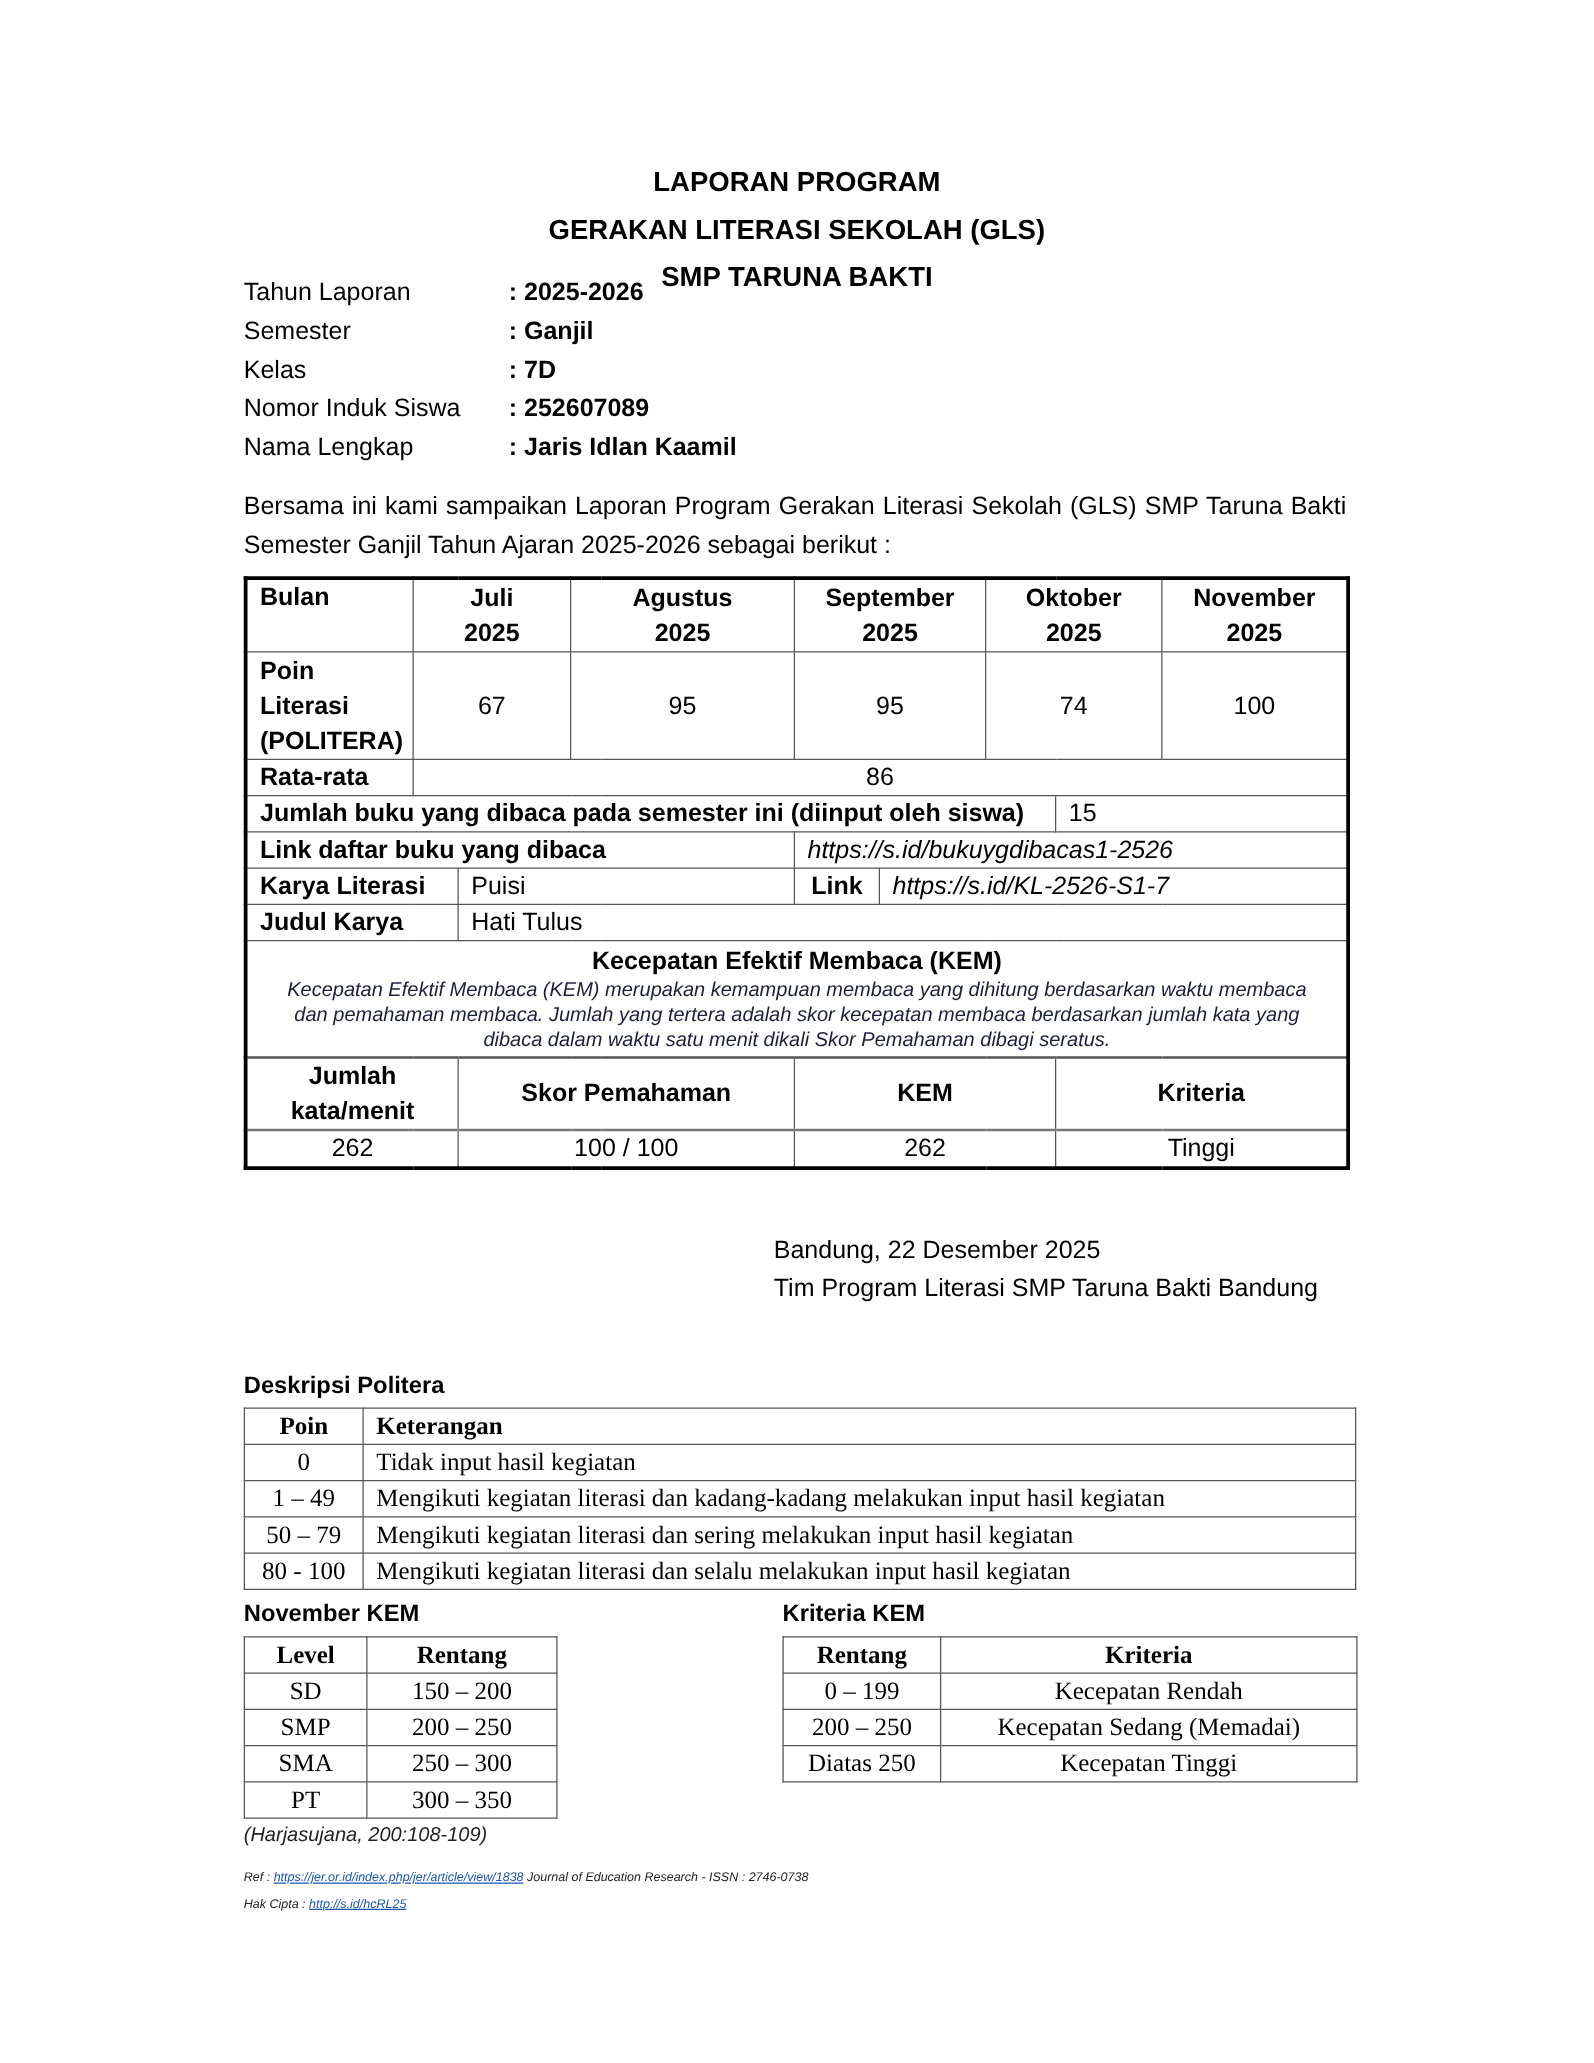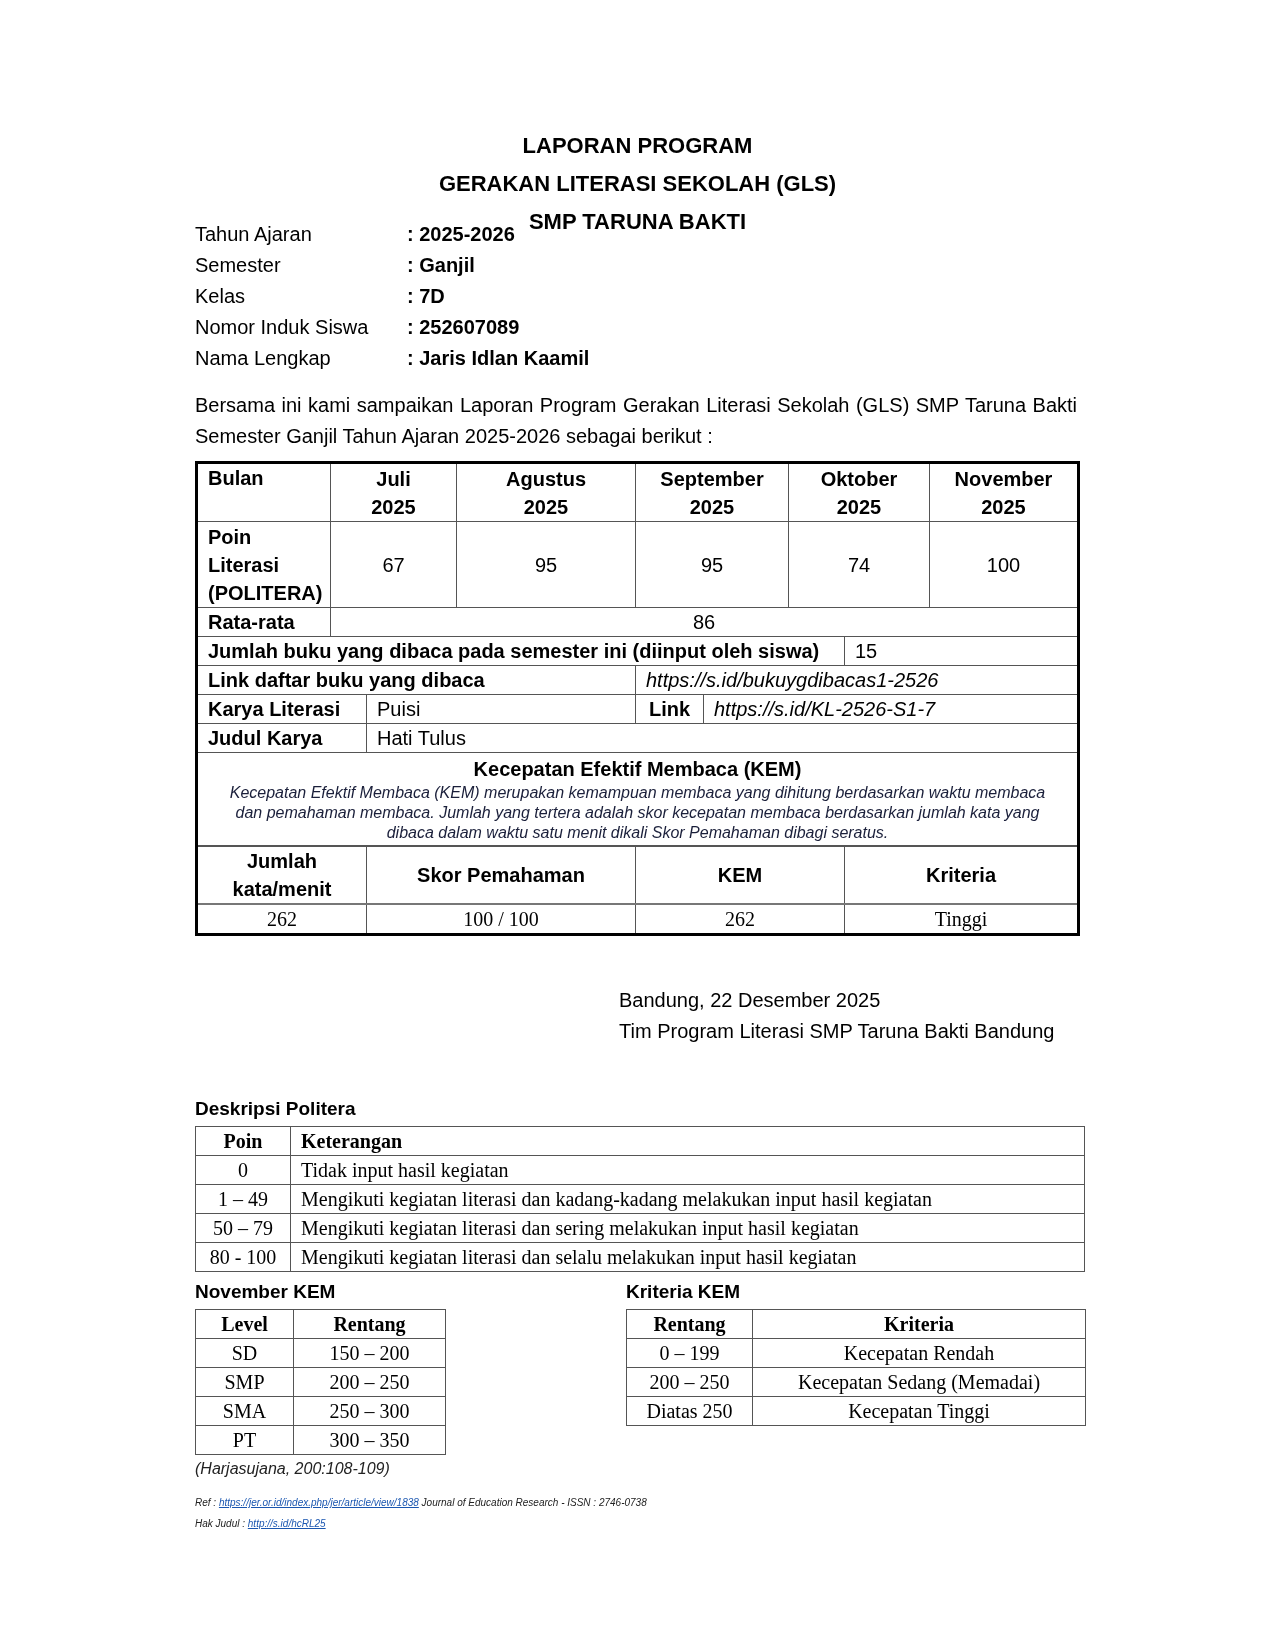--- a/index.html
+++ b/index.html
@@ -19,21 +19,21 @@
 
   table { border-collapse: collapse; }
   .main { position: absolute; left: 195px; top: 461px; width: 882px; border: 3px solid #000; font-size: 20px; table-layout: fixed; }
   .main td { border: 1px solid #555; padding: 0 10px; line-height: 28px; vertical-align: middle; }
   .main .b { font-weight: bold; }
   .main .c { text-align: center; }
   .main .i { font-style: italic; }
   .main .kemtitle { text-align: center; font-weight: bold; line-height: 28px; padding-top: 2px; }
   .main .kemdesc { text-align: center; font-style: italic; font-size: 16px; line-height: 20px; color: #1a1f3a; padding: 0 20px 2px; }
   .main tr.kemhead td { border-top: 2px solid #555; }
-  .main tr.kemval td { border-top: 2px solid #777; font-family: Liberation Serif, serif; }
+  .main tr.kemval td { border-top: 2px solid #777; }
 
   .sign { position: absolute; left: 619px; top: 985px; font-size: 20px; line-height: 31px; }
 
   .sec { position: absolute; font-size: 19px; font-weight: bold; }
 
   .poli { position: absolute; left: 195px; top: 1126px; width: 890px; border: 1.5px solid #444; font-size: 20px; }
   .poli td { border: 1px solid #555; height: 28px; line-height: 28px; padding: 0 10px; }
   .poli td.p { width: 74px; text-align: center; }
   .poli th { border: 1px solid #555; height: 28px; line-height: 28px; padding: 0 10px; font-weight: bold; text-align: left; }
   .poli th.p { text-align: center; }
@@ -54,21 +54,21 @@
 <body>
 
 <div class="title cal" style="top:95px;margin-top:32px;">
   <div>LAPORAN PROGRAM</div>
   <div>GERAKAN LITERASI SEKOLAH (GLS)</div>
   <div>SMP TARUNA BAKTI</div>
 </div>
 
 <div class="info cal">
   <div class="row">
-    <span class="lbl">Tahun Ajaran</span>
+    <span class="lbl">Tahun Laporan</span>
     <span class="val">: 2025-2026</span>
   </div>
   <div class="row">
     <span class="lbl">Semester</span>
     <span class="val">: Ganjil</span>
   </div>
   <div class="row">
     <span class="lbl">Kelas</span>
     <span class="val">: 7D</span>
   </div>
@@ -235,15 +235,15 @@
     <td>Kecepatan Tinggi</td>
   </tr>
 </tbody>
   </table>
 
 <div class="ref cal">
   <div>
     <span>Ref : </span><a>https://jer.or.id/index.php/jer/article/view/1838</a><span> Journal of Education Research - ISSN : 2746-0738</span>
   </div>
   <div>
-    <span>Hak Judul : </span><a>http://s.id/hcRL25</a>
+    <span>Hak Cipta : </span><a>http://s.id/hcRL25</a>
   </div>
 </div>
 
 </body></html>

